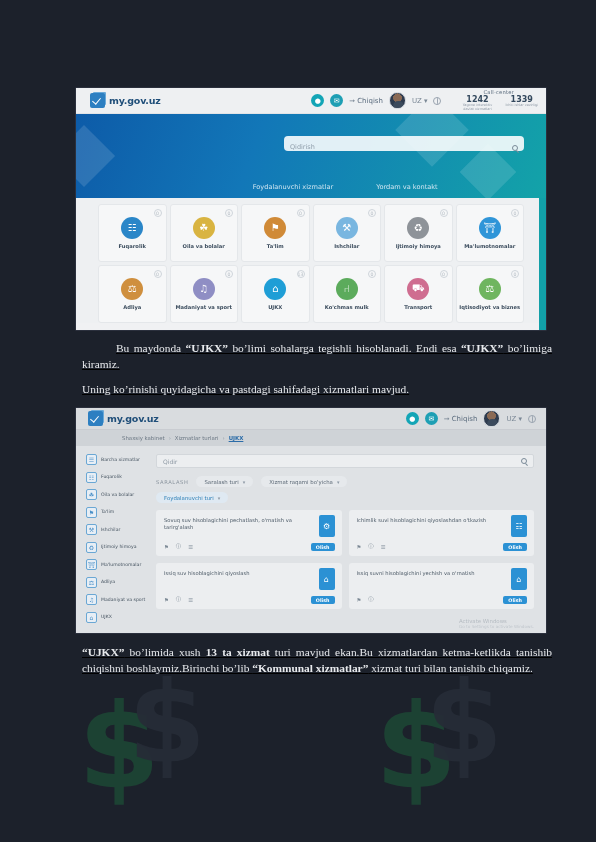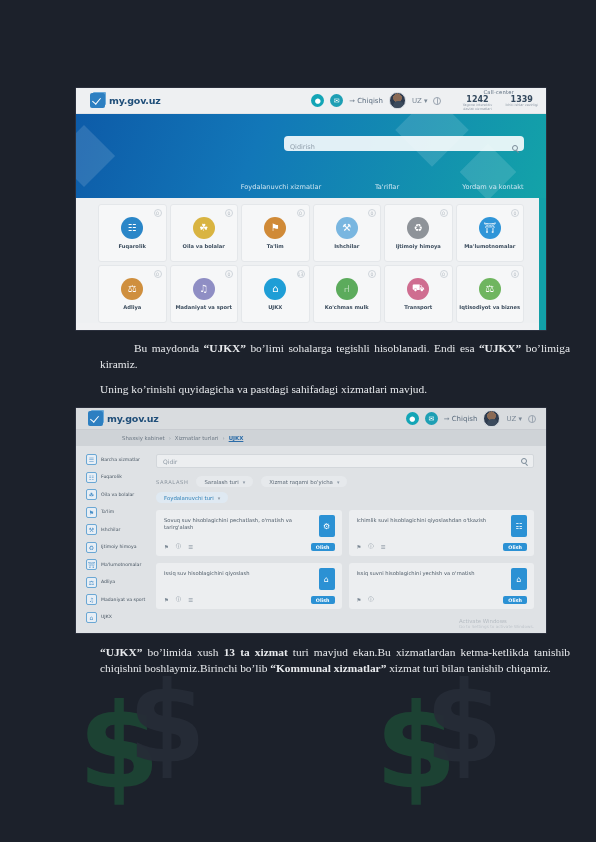--- a/index.html
+++ b/index.html
@@ -34,23 +34,24 @@
 
   
   .page {
     position: absolute;
     inset: 0;
     z-index: 2;
   }
 
   .content {
     position: absolute;
-    left: 100px;
+    left: 82px;
     top: 0;
     width: 470px;
+    text-decoration: underline;
   }
 
   .para {
     color: #e8eaed;
     font-size: 11.4px;
     line-height: 1.42;
     text-align: justify;
     font-family: "Liberation Serif", serif;
   }
   .para b { font-weight: bold; }
@@ -546,21 +547,20 @@
       <div class="hero-deco" style="left:392px; top:38px; width:40px; height:40px;"></div>
       <div class="hero-row">
         <div class="hero-search">
           <span>Qidirish</span>
           <span class="srch-ico"></span>
         </div>
       </div>
       <div class="tabbar">
         <div class="tab active">Sohalar</div>
         <div class="tab">Foydalanuvchi xizmatlar</div>
-        <div class="tab">Ta'riflar</div>
         <div class="tab">Yordam va kontakt</div>
       </div>
     </div>
 
     <div class="svc-wrap">
       <div class="svc-row">
         <div class="svc-card">
           <div class="svc-badge">0</div>
           <div class="svc-ico" style="background:#2a86c8">☷</div>
           <div class="svc-lbl">Fuqarolik</div>

